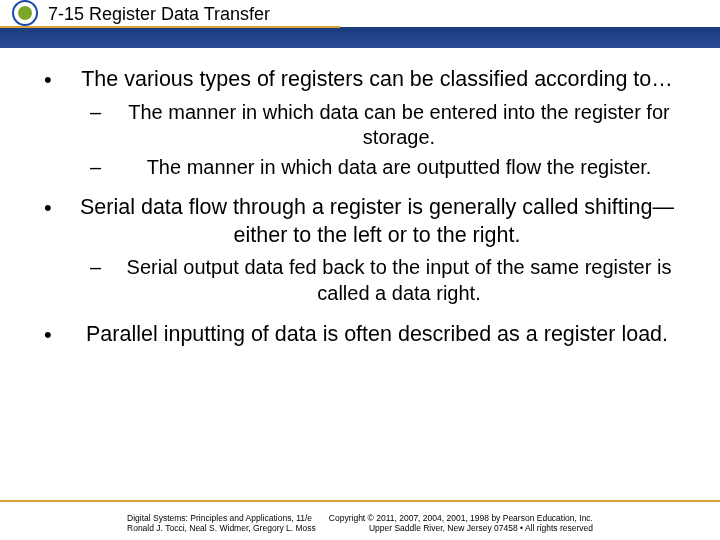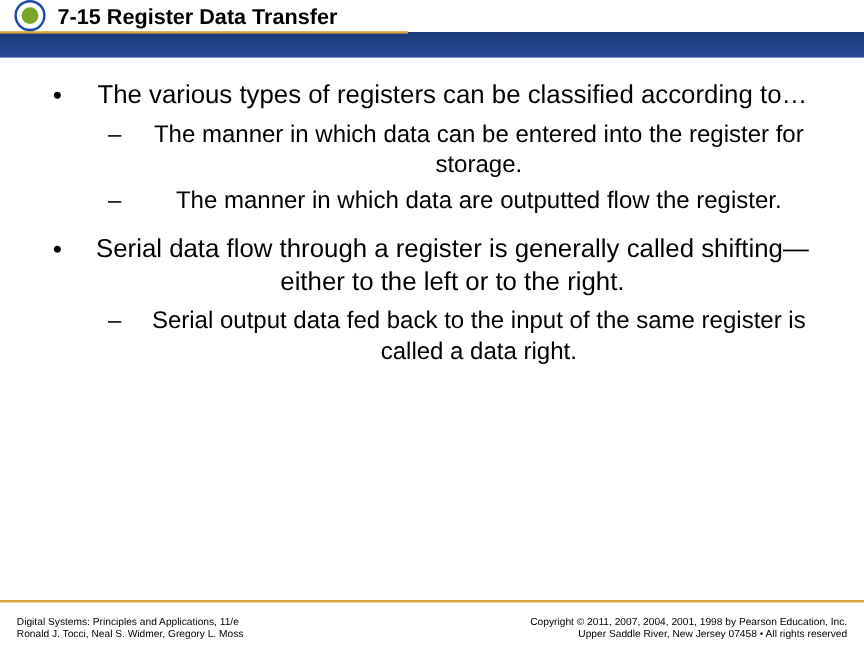--- a/index.html
+++ b/index.html
@@ -14,21 +14,21 @@
   .title-bar {
     position: relative;
     height: 48px;
     background: linear-gradient(to bottom, #ffffff 0%, #ffffff 56%, #1a3a7a 56%, #2a4a9a 100%);
   }
   .title-text {
     position: absolute;
     left: 48px;
     top: 4px;
     font-size: 18px;
-    font-weight: bold;
+    font-weight: normal;
     color: #000;
   }
   .bullet-icon {
     position: absolute;
     left: 8px;
     top: 0px;
     width: 34px;
     height: 34px;
   }
   .orange-underline {
@@ -71,21 +71,21 @@
     height: 2px;
     background: #d9a33a;
   }
   .footer {
     position: absolute;
     bottom: 6px;
     left: 0;
     width: 100%;
     padding: 0 14px;
     display: flex;
-    justify-content: space-between;
+    justify-content: center;
     align-items: flex-end;
     font-size: 8.5px;
     line-height: 1.25;
     color: #000;
   }
   .footer .right { text-align: right; margin-left: 13px; }
 </style>
 </head>
 <body>
 
@@ -108,20 +108,23 @@
       </ul>
     </li>
     <li>
       <span>Serial data flow through a register is generally called </span><span class="italic">shifting</span><span>—either to the left or to the right.</span>
       <ul class="sub">
         <li>
           <span>Serial output data fed back to the input of the same register is called a </span><span class="italic">data right.</span>
         </li>
       </ul>
     </li>
+    <li>
+      <span>Parallel inputting of data is often described as a </span><span class="italic">register load.</span>
+    </li>
   </ul>
 </div>
 
 <div class="footer-line"></div>
 <div class="footer">
   <div class="left">
     <div>Digital Systems: Principles and Applications, 11/e</div>
     <div>Ronald J. Tocci, Neal S. Widmer, Gregory L. Moss</div>
   </div>
   <div class="right">

